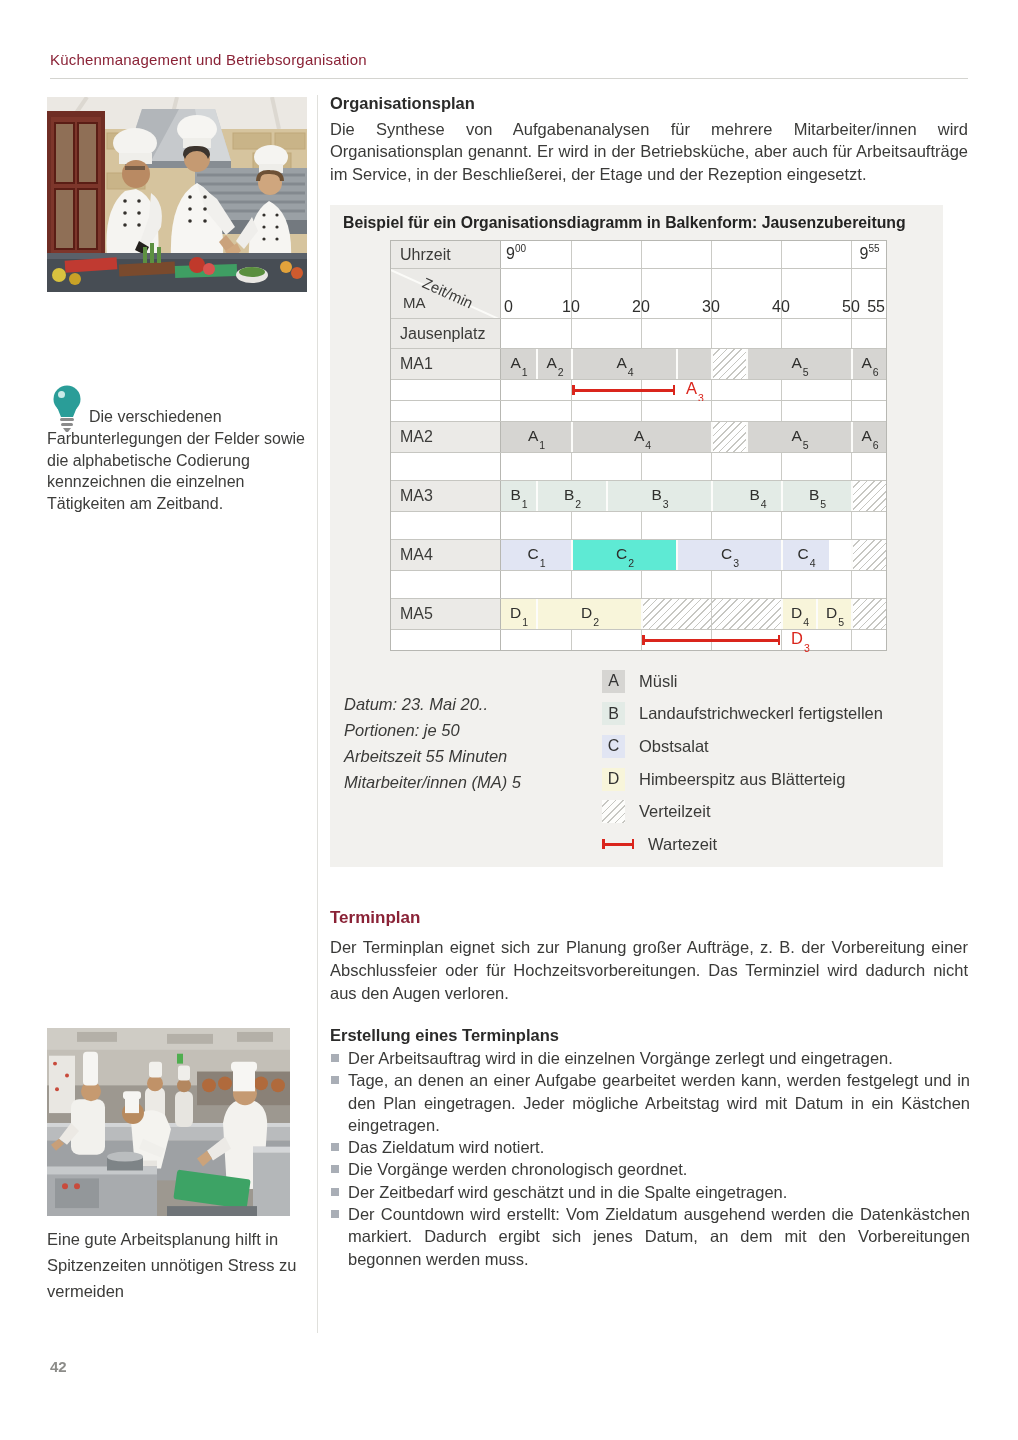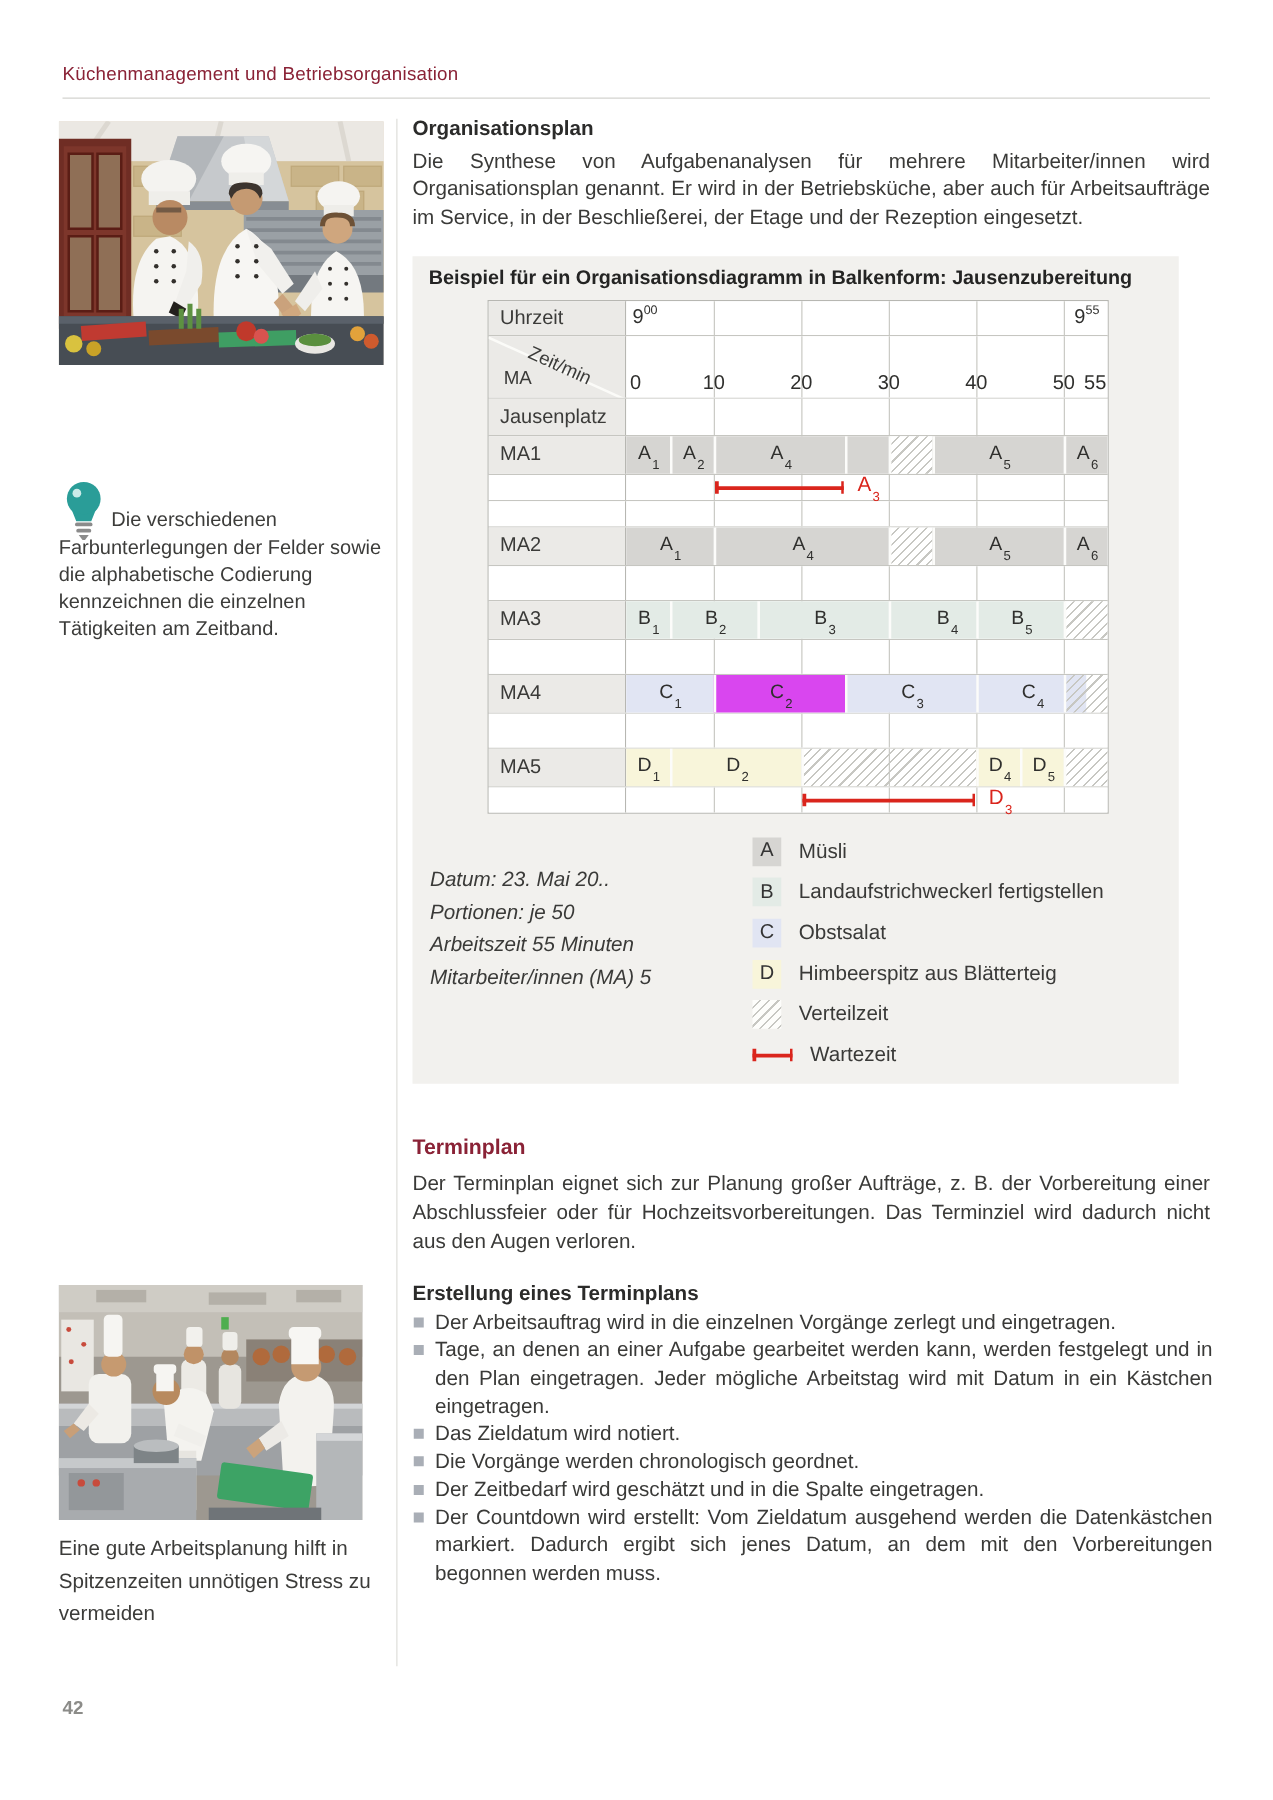--- a/index.html
+++ b/index.html
@@ -459,27 +459,27 @@
           </div>
           <div class="carea">
             <div class="gl" style="left: 70px;"></div>
             <div class="gl" style="left: 140px;"></div>
             <div class="gl" style="left: 210px;"></div>
             <div class="gl" style="left: 280px;"></div>
             <div class="gl" style="left: 350px;"></div>
             <div class="seg" style="left: 0px; width: 70px; background: rgb(225, 229, 243);">
               <span class="tl">C<sub>1</sub></span>
             </div>
-            <div class="seg div-l" style="left: 70px; width: 105px; background: #d946ef; text-align: center;">
+            <div class="seg div-l" style="left: 70px; width: 105px; background: #5eead4; text-align: center;">
               <span class="tl">C<sub>2</sub></span>
             </div>
             <div class="seg div-l" style="left: 175px; width: 105px; background: rgb(225, 229, 243); text-align: center;">
               <span class="tl">C<sub>3</sub></span>
             </div>
-            <div class="seg div-l" style="left: 280px; width: 88px; background: rgb(225, 229, 243);">
+            <div class="seg div-l" style="left: 280px; width: 48px; background: rgb(225, 229, 243);">
               <span class="tl">C<sub>4</sub></span>
             </div>
             <div class="seg hatch div-l" style="left: 350px; width: 35px;"></div>
           </div>
         </div>
         <div class="crow" style="height: 28px;">
           <div class="clbl"></div>
           <div class="carea">
             <div class="gl" style="left: 70px;"></div>
             <div class="gl" style="left: 140px;"></div>

